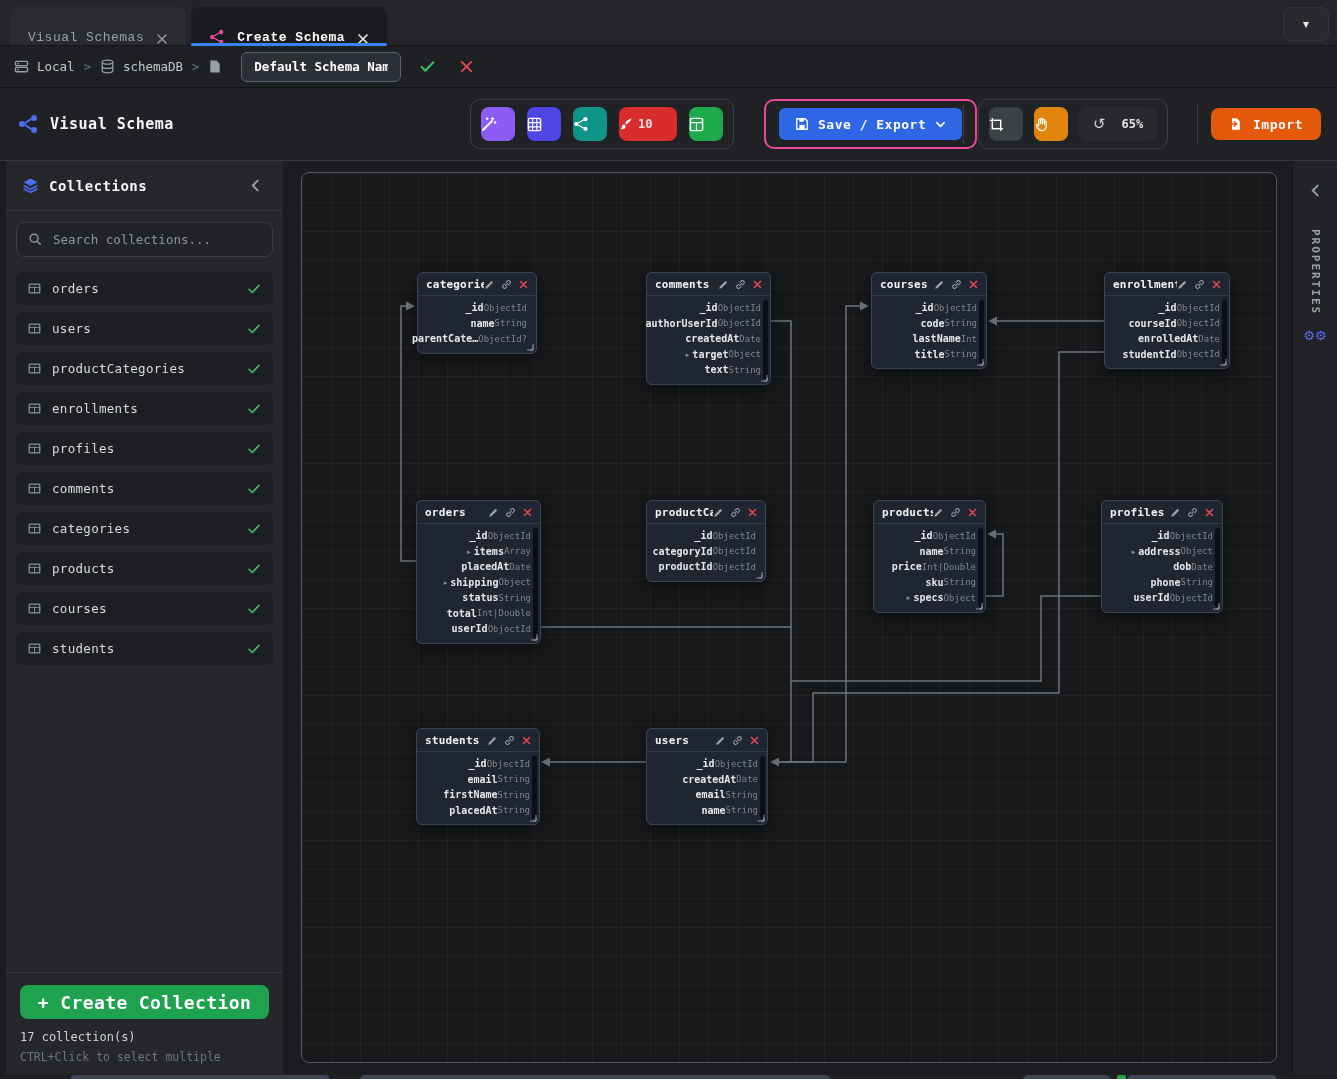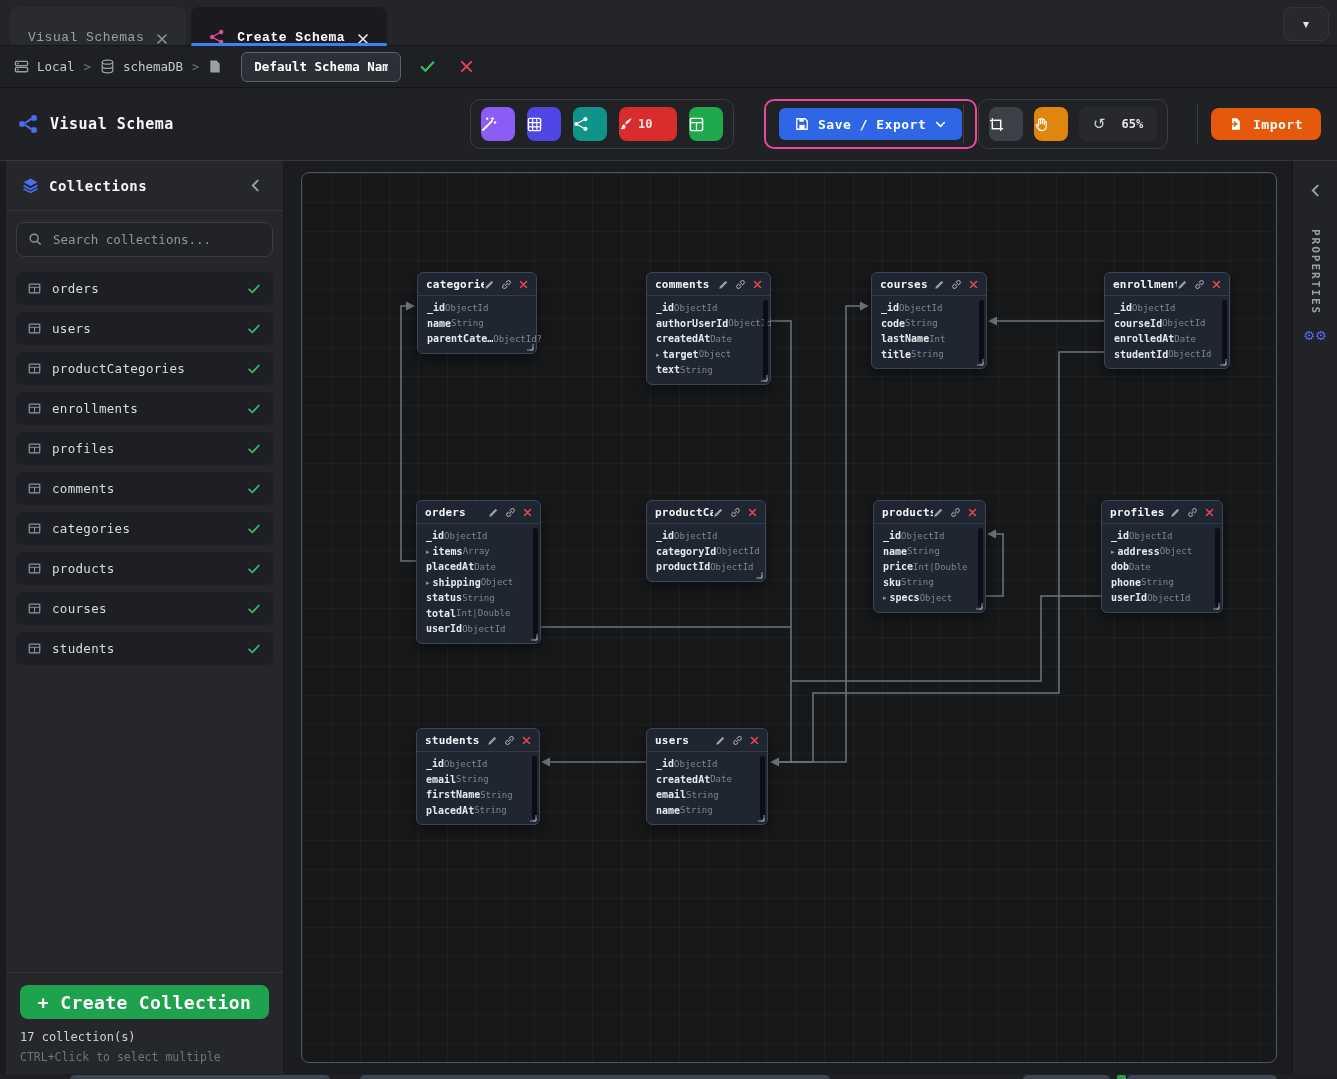--- a/index.html
+++ b/index.html
@@ -82,21 +82,21 @@
     border:1px solid #53565c; border-radius:8px; overflow:hidden;
   }
   .edges-layer { position:absolute; left:0; top:0; width:100%; height:100%; }
 
   .tnode { position:absolute; background:#1f2631; border:1px solid #3d4656; border-radius:6px; box-shadow:0 5px 14px rgba(0,0,0,.45); cursor:grab; }
   .tnode-head { display:flex; align-items:center; justify-content:space-between; padding:5px 8px 4px 8px; border-bottom:1px solid #333b49; }
   .tnode-title { font-size:11px; font-weight:bold; color:#f3f4f6; letter-spacing:.2px; white-space:nowrap; overflow:hidden; }
   .tnode-icons { display:flex; align-items:center; gap:7px; }
   .tnode-icons svg { cursor:pointer; }
   .tnode-body { padding:4px 0 6px 0; }
-  .trow { display:flex; align-items:center; justify-content:flex-start; padding:0 9px; height:15.5px; }
+  .trow { display:flex; align-items:center; justify-content:flex-end; padding:0 9px; height:15.5px; }
   .fname { font-size:10px; font-weight:bold; color:#e5e8ec; white-space:nowrap; }
   .fname .exp { color:#8f96a1; font-size:7px; margin-right:3px; vertical-align:1px; font-family:"DejaVu Sans",sans-serif;}
   .ftype { font-size:9px; color:#7e8590; white-space:nowrap; }
   .tscroll { position:absolute; right:2px; top:27px; bottom:5px; width:5px; background:rgba(5,8,12,.75); border-radius:3px; }
   .tresize { position:absolute; right:2px; bottom:2px; width:8px; height:8px; color:#8f96a1; cursor:nwse-resize; }
 
   
   .rail { width:45px; background:#222326; border-left:1px solid #131416; display:flex; flex-direction:column; align-items:center; padding-top:16px; }
   .rail-collapse { width:26px; height:26px; display:flex; align-items:center; justify-content:center; color:#9aa0a8; cursor:pointer; }
   .rail-label { margin-top:26px; writing-mode:vertical-rl; font-size:11px; font-weight:bold; color:#9aa0a8; letter-spacing:2px; }

